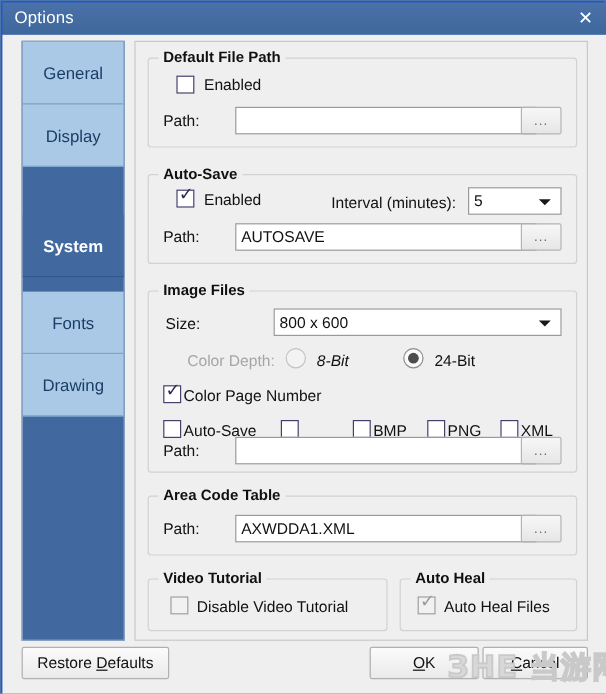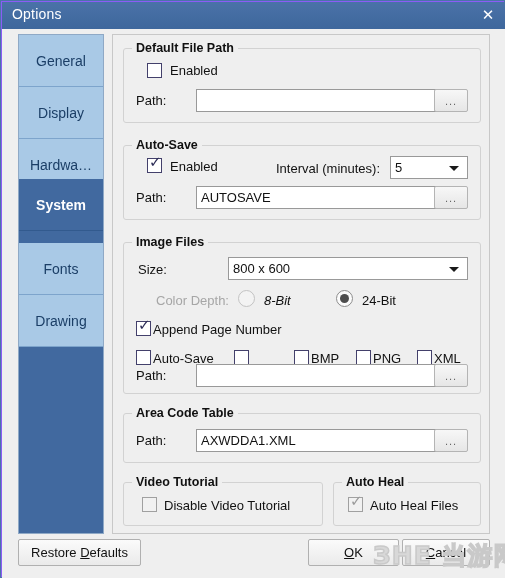--- a/index.html
+++ b/index.html
@@ -15,21 +15,21 @@
     -webkit-font-smoothing: antialiased;
   }
 
   
   #window {
     position: absolute;
     left: 0; top: 0;
     width: 505px; height: 578px;
     box-sizing: border-box;
     border: 1px solid #4b74a8;
-    background: #8b5cf6;
+    background: #1d4ed8;
   }
 
   #titlebar {
     position: absolute;
     left: 1px; top: 1px;
     width: 503px; height: 27px;
     background: #41699f;
     background: linear-gradient(to bottom, #4a72a8 0%, #3e679c 100%);
     color: #ffffff;
     box-sizing: border-box;
@@ -264,21 +264,20 @@
   <div id="titlebar">
     <div id="title-text">Options</div>
     <div id="close-btn">✕</div>
   </div>
 
   <div id="client">
 
     <div id="tabstrip">
       <div class="tab" style="top:0px;">General</div>
       <div class="tab" style="top:52px;">Display</div>
-      <div class="tab" style="top:104px;">Hardwa…</div>
       <div class="tab selected" style="top:144px;">System</div>
       <div class="tab" style="top:208px;">Fonts</div>
       <div class="tab" style="top:260px;">Drawing</div>
     </div>
 
     <div id="content">
 
       <div class="group" style="left:10px; top:13px; width:358px; height:75px;">
         <div class="group-title">Default File Path</div>
 
@@ -322,21 +321,21 @@
         <div class="rb" style="left:114px; top:47px;"></div>
         <div class="lbl" style="left:140px; top:50px;font-style:italic;">8-Bit</div>
         <div class="rb on" style="left:212px; top:47px;">
           <span class="dot"></span>
         </div>
         <div class="lbl" style="left:238px; top:50px;">24-Bit</div>
 
         <div class="cb" style="left:12px; top:78px;">
           <span class="tick">✓</span>
         </div>
-        <div class="lbl" style="left:29px; top:79px;">Append Page Number</div>
+        <div class="lbl" style="left:29px; top:79px;">Color Page Number</div>
 
         <div class="cb" style="left:12px; top:107px;"></div>
         <div class="lbl" style="left:29px; top:108px;">Auto-Save</div>
 
         <div class="cb" style="left:110px; top:107px;"></div>
         <div class="lbl" style="left:127px; top:108px;margin-top:11px;">JPG</div>
 
         <div class="cb" style="left:170px; top:107px;"></div>
         <div class="lbl" style="left:187px; top:108px;">BMP</div>
 

